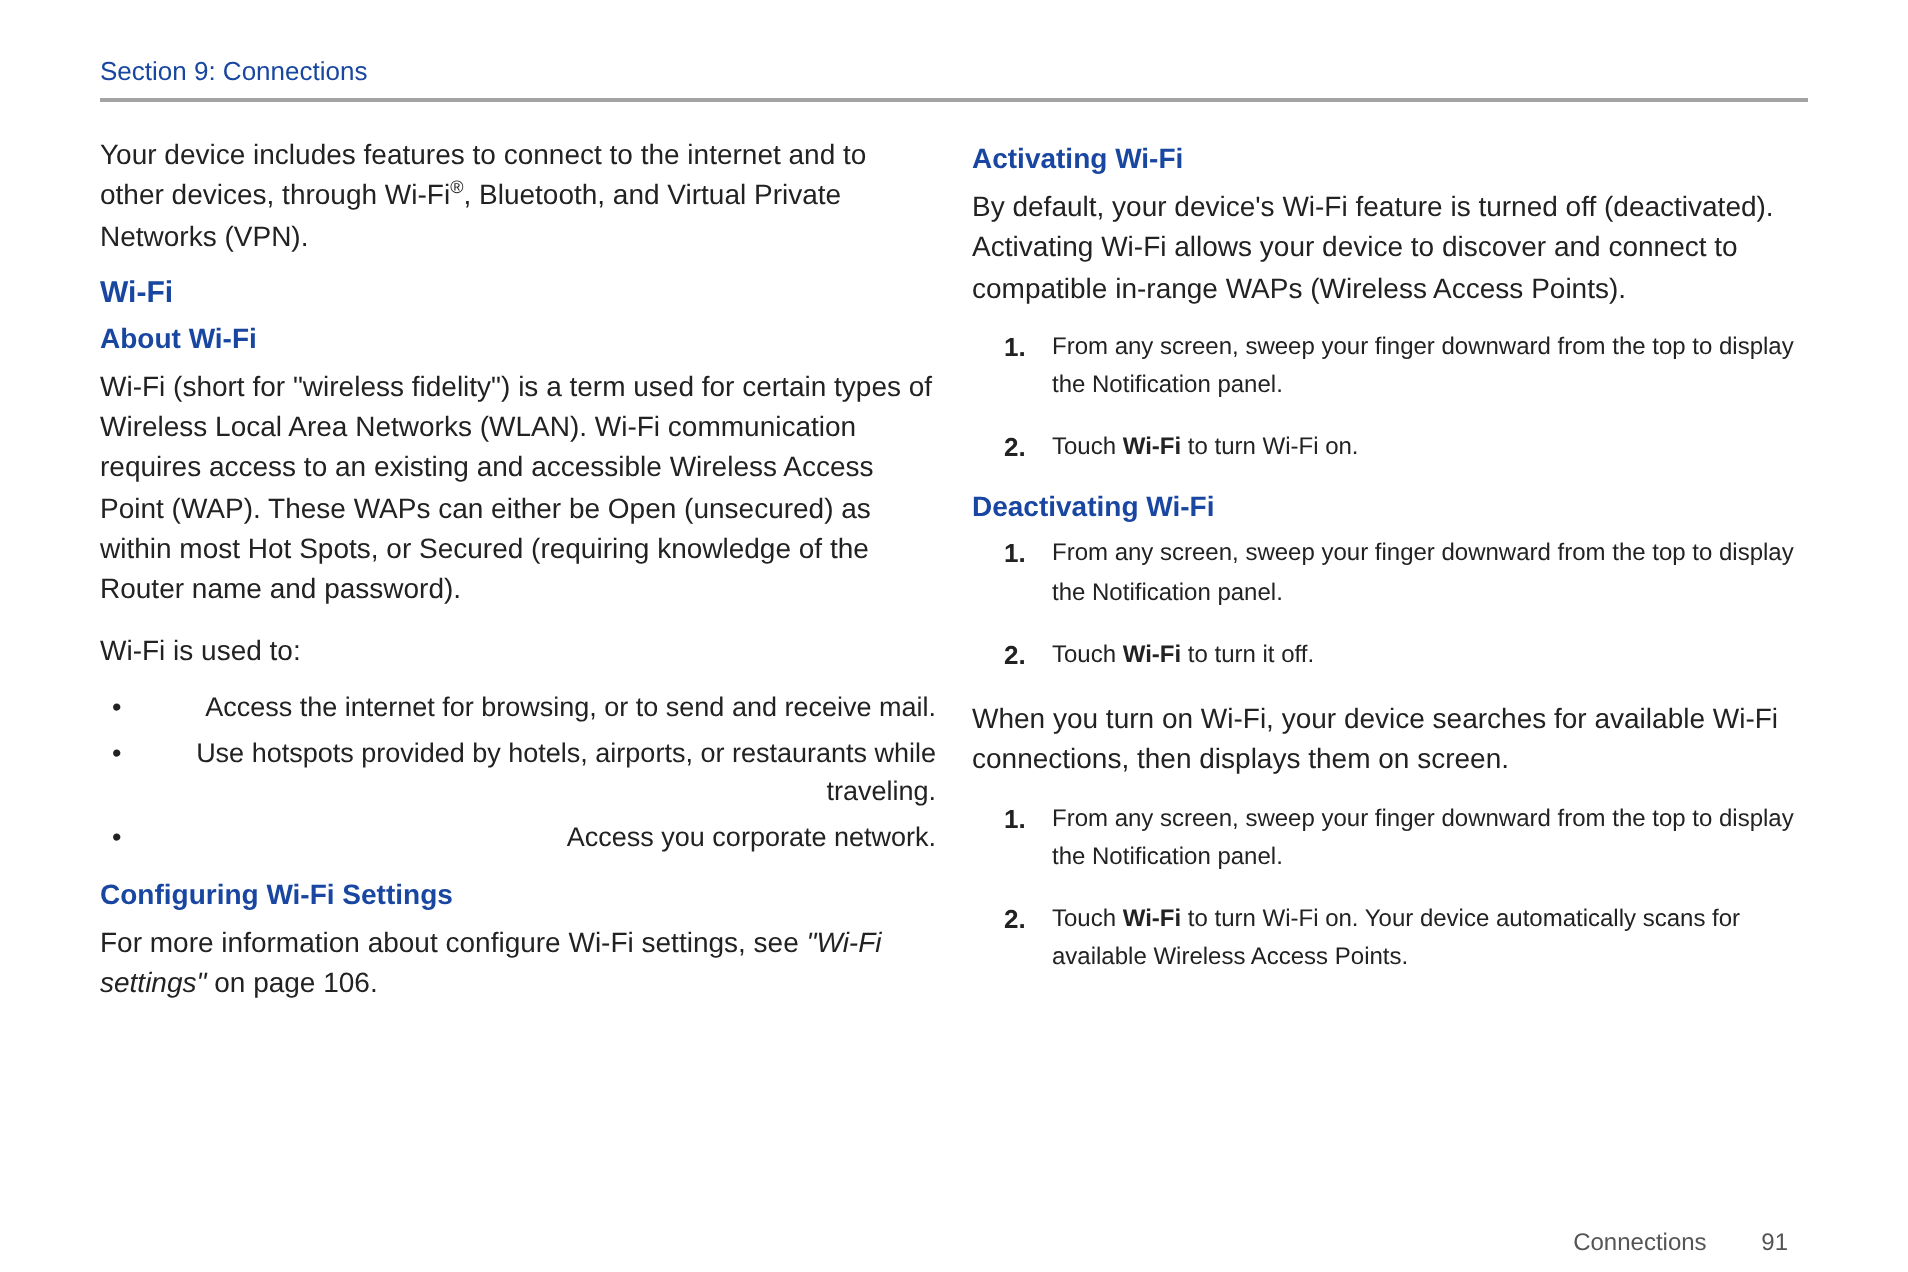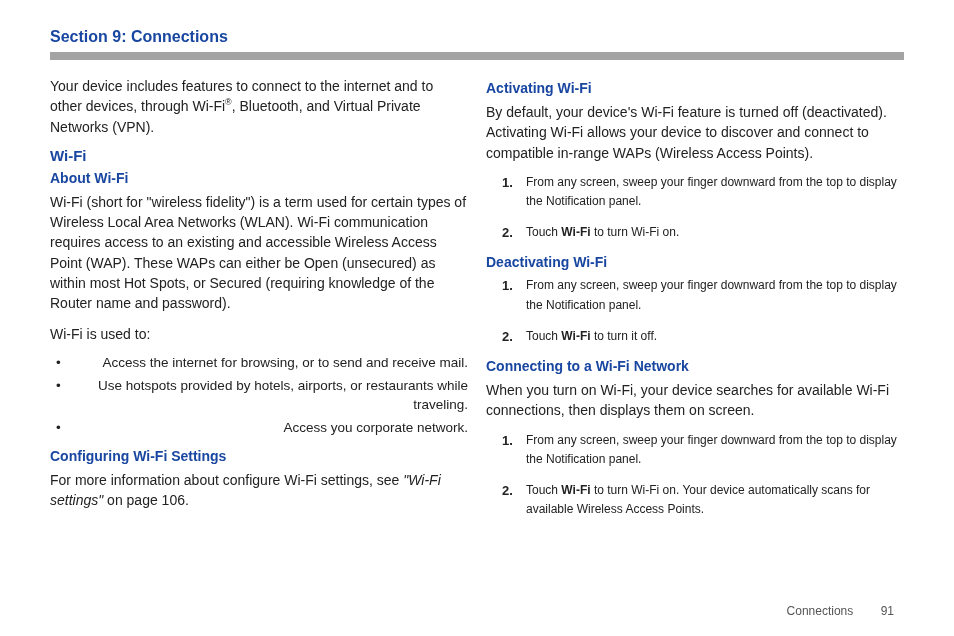--- a/index.html
+++ b/index.html
@@ -7,24 +7,24 @@
       font-family: Arial, Helvetica, sans-serif;
       background: #fff;
       width: 954px;
       height: 636px;
       padding: 28px 50px 20px 50px;
       color: #222;
       position: relative;
     }
     .section-title {
       color: #1846a0;
-      font-size: 16px;
-      font-weight: bold;
+      font-size: 13px;
+      font-weight: normal;
       padding-bottom: 6px;
-      border-bottom: 8px solid #a3a3a3;
+      border-bottom: 2px solid #a3a3a3;
       margin-bottom: 16px;
     }
     .columns {
       display: flex;
       gap: 18px;
     }
     .col {
       flex: 1;
       min-width: 0;
     }
@@ -89,21 +89,21 @@
       left: -6px;
       top: 0;
       font-weight: bold;
       font-size: 13px;
     }
     .b { font-weight: bold; }
     .i { font-style: italic; }
     sup { font-size: 9px; vertical-align: super; }
     .footer {
       position: absolute;
-      bottom: 18px;
+      bottom: 8px;
       right: 60px;
       font-size: 12px;
       color: #555;
     }
     .footer .pagenum {
       margin-left: 24px;
     }
   </style>
 </head>
 <body>
@@ -145,21 +145,20 @@
     </ol>
 
     <h3 class="h3">Deactivating Wi-Fi</h3>
     <ol class="numlist">
       <li>From any screen, sweep your finger downward from the top to display the Notification panel.</li>
       <li>
         <span>Touch </span><span class="b">Wi-Fi</span><span> to turn it off.</span>
       </li>
     </ol>
 
-    <h3 class="h3">Connecting to a Wi-Fi Network</h3>
     <p class="para">When you turn on Wi-Fi, your device searches for available Wi-Fi connections, then displays them on screen.</p>
     <ol class="numlist">
       <li>From any screen, sweep your finger downward from the top to display the Notification panel.</li>
       <li>
         <span>Touch </span><span class="b">Wi-Fi</span><span> to turn Wi-Fi on. Your device automatically scans for available Wireless Access Points.</span>
       </li>
     </ol>
   </div>
 </div>
 

